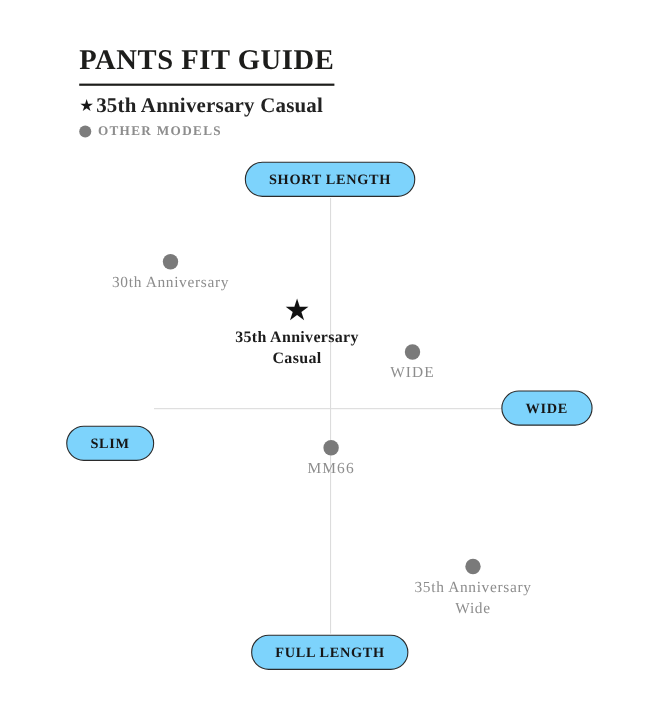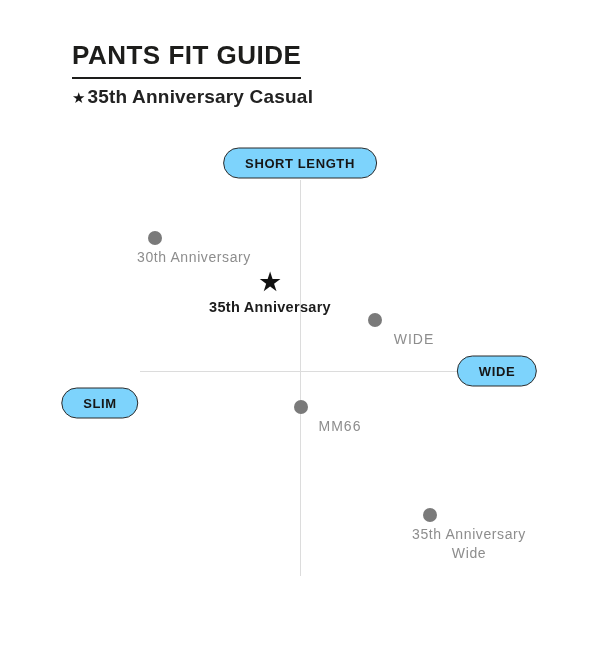--- a/index.html
+++ b/index.html
@@ -1,20 +1,20 @@
 <!DOCTYPE html>
 <html><head>
 <meta charset="utf-8">
 <style>
   html,body{margin:0;padding:0;background:#fff;}
   .canvas{
     position:relative;
     width:576px;height:650px;
     background:#ffffff;
-    font-family:Liberation Sans, sans-serif;
+    font-family:Liberation Serif, serif;
     overflow:hidden;
   }
   
   .title{
     position:absolute;left:72px;top:40px;
     font-size:26px;font-weight:bold;color:#1d1d1b;
     letter-spacing:0.5px;margin:0;
     border-bottom:2.5px solid #1d1d1b;
     padding-bottom:6px;
     display:inline-block;
@@ -50,56 +50,62 @@
     width:14px;height:14px;border-radius:50%;background:#7a7a7a;
   }
   .marker-star{
     position:absolute;left:0;top:0;transform:translate(-50%,-56%);
     font-size:27px;line-height:1;color:#111;
   }
   .pt-label{
     position:absolute;left:0;transform:translateX(-50%);
     text-align:center;white-space:nowrap;
   }
-  .pt-label.gray{top:10px;color:#8d8d8d;font-size:14px;letter-spacing:0.6px;line-height:19px;margin-left:39px;}
+  .pt-label.gray{top:10px;color:#8d8d8d;font-size:14px;letter-spacing:0.6px;line-height:19px;}
   .pt-label.gray.caps{letter-spacing:1px;}
   .pt-label.black{top:14px;color:#1c1c1c;font-size:14.5px;font-weight:bold;letter-spacing:0.3px;line-height:19px;}
 </style>
 </head>
 <body>
 
 <div class="canvas">
 
   <h1 class="title">PANTS FIT GUIDE</h1>
 
   <div class="legend">
     <div class="legend-row">
       <span class="legend-star">★</span>
       <span class="legend-primary-label">35th Anniversary Casual</span>
     </div>
+    <div class="legend-row">
+      <span class="legend-dot"></span>
+      <span class="legend-secondary-label">OTHER MODELS</span>
+    </div>
   </div>
 
   <div class="axis-line axis-v"></div>
   <div class="axis-line axis-h"></div>
 
   <div class="pill pill-top">SHORT LENGTH</div>
+  <div class="pill pill-bottom">FULL LENGTH</div>
   <div class="pill pill-left">SLIM</div>
   <div class="pill pill-right">WIDE</div>
 
   <div class="point" style="left: 155px; top: 238px;">
     <span class="marker-dot"></span>
     <div class="pt-label gray">
       <div>30th Anniversary</div>
     </div>
   </div>
 
   <div class="point" style="left: 270px; top: 284px;">
     <span class="marker-star">★</span>
     <div class="pt-label black">
       <div>35th Anniversary</div>
+      <div>Casual</div>
     </div>
   </div>
 
   <div class="point" style="left: 375px; top: 320px;">
     <span class="marker-dot"></span>
     <div class="pt-label gray caps">
       <div>WIDE</div>
     </div>
   </div>
 

